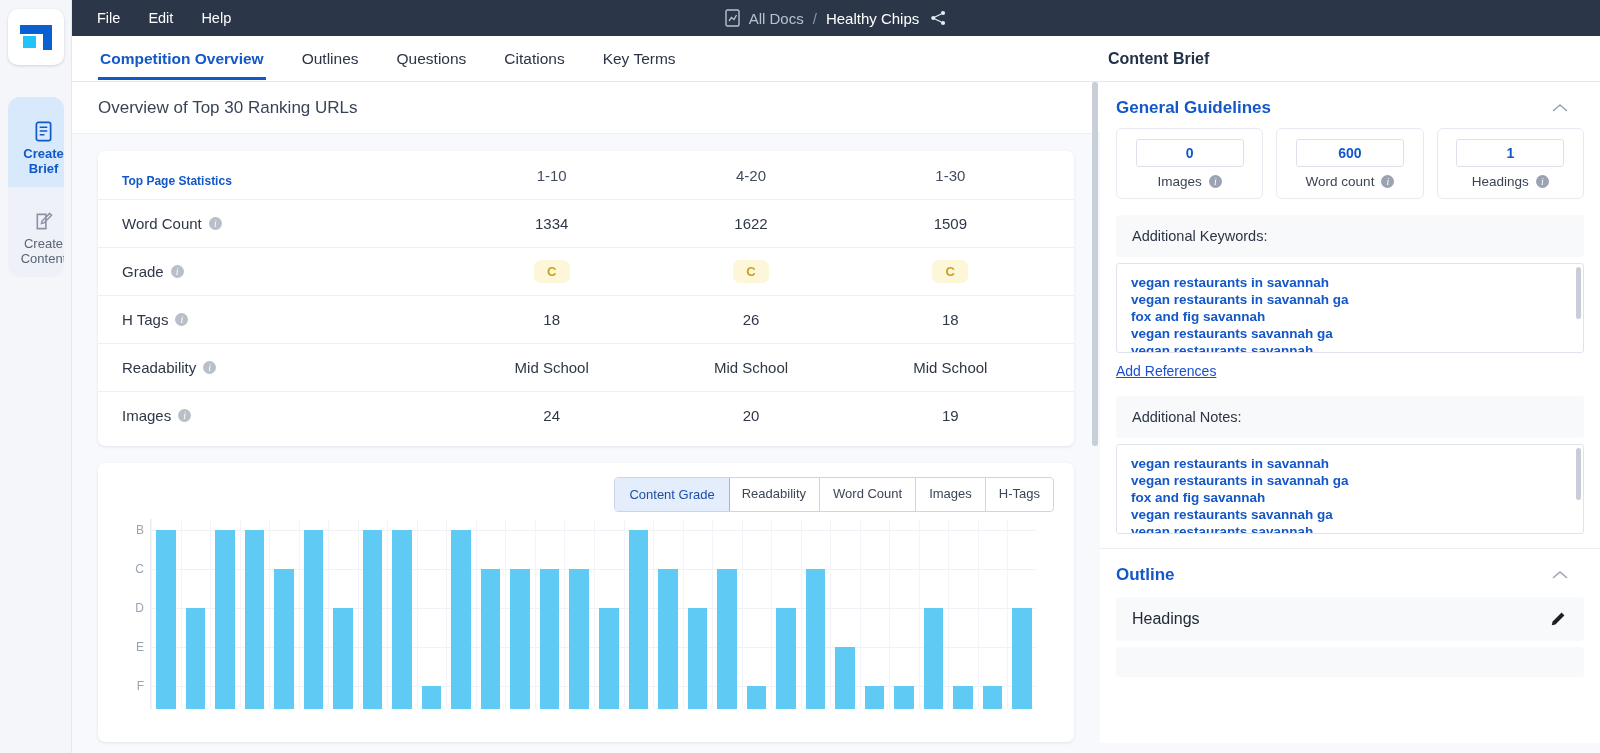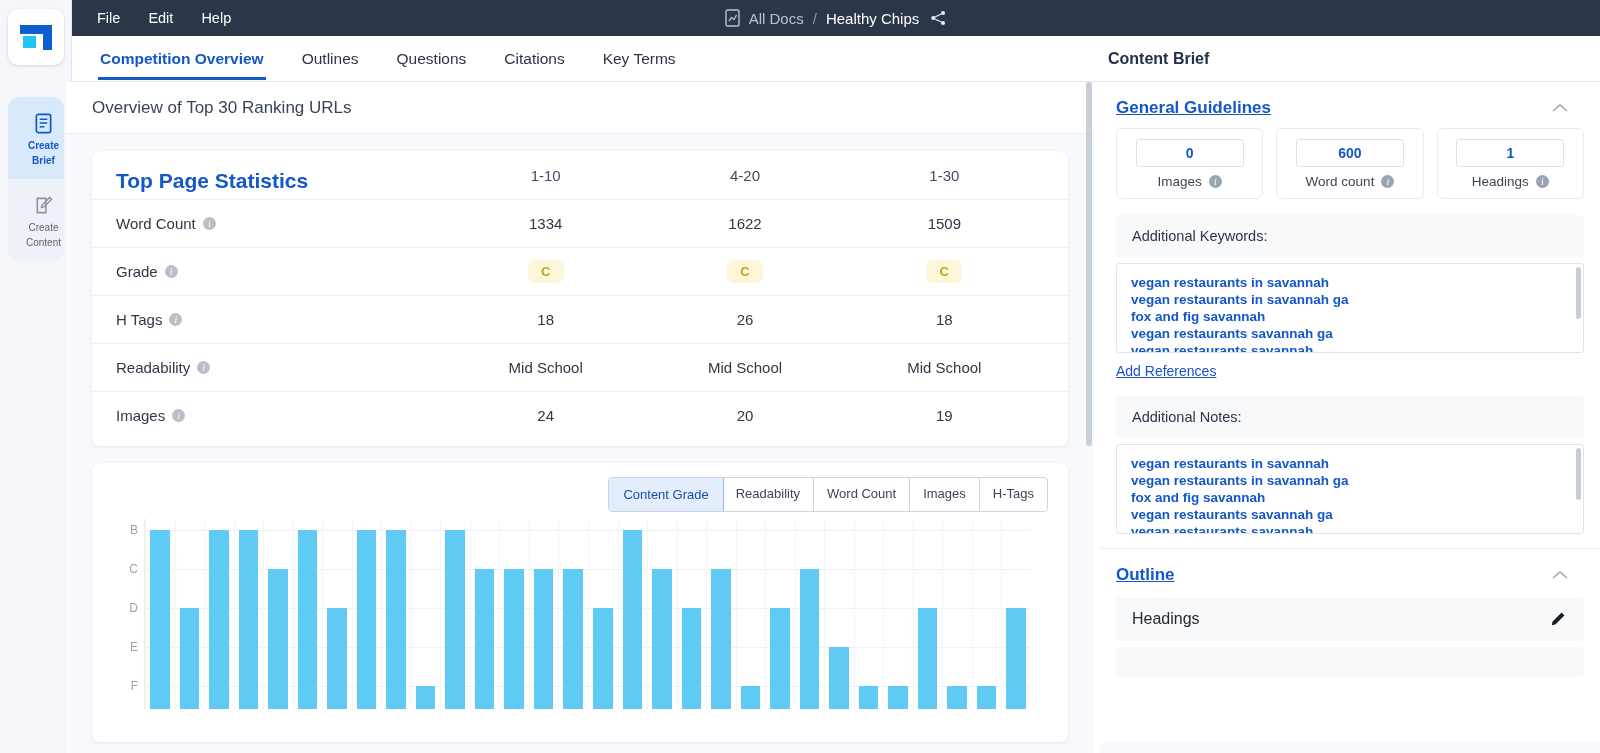--- a/index.html
+++ b/index.html
@@ -25,22 +25,22 @@
   .logo-mark { position: relative; width: 32px; height: 30px; }
   .logo-mark .lm-l { position: absolute; left: 0; top: 3px; width: 28px; height: 9px; background: #0b5fd0; }
   .logo-mark .lm-r { position: absolute; right: 0; top: 3px; width: 9px; height: 25px; background: #0b5fd0; }
   .logo-mark .lm-sq { position: absolute; left: 3px; top: 14px; width: 13px; height: 12px; background: #22c4f7; }
 
   #rail-actions {
     margin-top: 32px; width: 56px; background: #eef2f8;
     border-radius: 12px; overflow: hidden;
   }
   .rail-btn {
-    width: 72px; padding: 16px 2px 11px; text-align: center;
-    font-size: 10px; line-height: 15px; cursor: pointer;
+    width: 72px; padding: 24px 2px 11px; text-align: center;
+    font-size: 13px; line-height: 15px; cursor: pointer;
   }
   .rail-btn.active { background: #d7e9fb; color: #1059c8; font-weight: 600; }
   .rail-btn.muted { color: #5a6475; }
   .rail-ico { display: block; margin: 0 auto 4px; width: 19px; height: 21px; }
 
   
   #topbar {
     position: absolute; left: 72px; top: 0; width: 1528px; height: 36px;
     background: #2b3648; color: #e8ecf3; display: flex; align-items: center;
   }
@@ -70,38 +70,38 @@
     display: flex; align-items: center; padding: 0 2px;
   }
   .tab.active { color: #1457c8; font-weight: 700; box-shadow: inset 0 -3px 0 0 #1457c8; }
   #brief-title {
     position: absolute; left: 1036px; top: 0; height: 46px; display: flex; align-items: center;
     font-size: 16px; font-weight: 700; color: #22304a;
   }
 
   
   #main {
-    position: absolute; left: 66px; top: 82px; width: 1028px; height: 671px;
+    position: absolute; left: 72px; top: 82px; width: 1028px; height: 671px;
     background: #f7f9fc;
   }
   #overview-head {
     height: 52px; display: flex; align-items: center; padding-left: 26px;
     font-size: 17px; color: #3a4457; background: #ffffff;
     border-bottom: 1px solid #eceff4;
   }
   .card {
     background: #ffffff; border-radius: 7px; box-shadow: 0 1px 3px rgba(20,40,80,.10);
     margin: 17px 26px 0 26px;
   }
   
   #stats-card { padding: 0 0 7px 0; }
   .strow { display: flex; align-items: center; height: 48px; padding: 0 24px; }
   .strow + .strow { border-top: 1px solid #edf0f5; }
   .stlabel { width: 330px; font-size: 15px; color: #2f3847; display: flex; align-items: center; gap: 7px; }
-  #stats-head .stlabel { color: #1457c8; font-weight: 700; font-size: 21px; margin-top: 12px; }
+  #stats-head .stlabel { color: #1457c8; font-weight: 700; font-size: 12px; margin-top: 12px; }
   .stcol { flex: 1; text-align: center; font-size: 15px; color: #2f3847; }
   #stats-head .stcol { color: #414c5f; }
   .info-dot {
     display: inline-block; width: 13px; height: 13px; border-radius: 50%;
     background: #b9bfc9; color: #fff; font-size: 10px; line-height: 13px;
     text-align: center; font-style: italic; font-family: "Liberation Serif", serif;
     cursor: pointer;
   }
   .grade-pill {
     display: inline-block; min-width: 36px; padding: 4px 10px; border-radius: 7px;
@@ -134,21 +134,21 @@
 
   
   #right {
     position: absolute; left: 1100px; top: 82px; width: 500px; height: 671px;
     background: #ffffff; overflow: hidden;
   }
   .sec-head {
     display: flex; align-items: center; justify-content: space-between;
     padding: 16px 32px 10px 16px;
   }
-  .sec-title { font-size: 17px; font-weight: 700; color: #1457c8; text-decoration: underline; }
+  .sec-title { font-size: 17px; font-weight: 700; color: #1457c8; }
   .chev { width: 16px; height: 10px; cursor: pointer; }
   #guideline-stats { display: flex; gap: 13px; padding: 0 16px; }
   .gstat {
     flex: 1; border: 1px solid #e6eaf1; border-radius: 6px; padding: 10px 8px 9px;
     text-align: center; background: #fff;
   }
   .gstat-input {
     width: 108px; height: 28px; margin: 0 auto 7px; border: 1px solid #dde2ea; border-radius: 3px;
     display: flex; align-items: center; justify-content: center;
     font-size: 14px; font-weight: 700; color: #1457c8; background: #fff; cursor: text;

